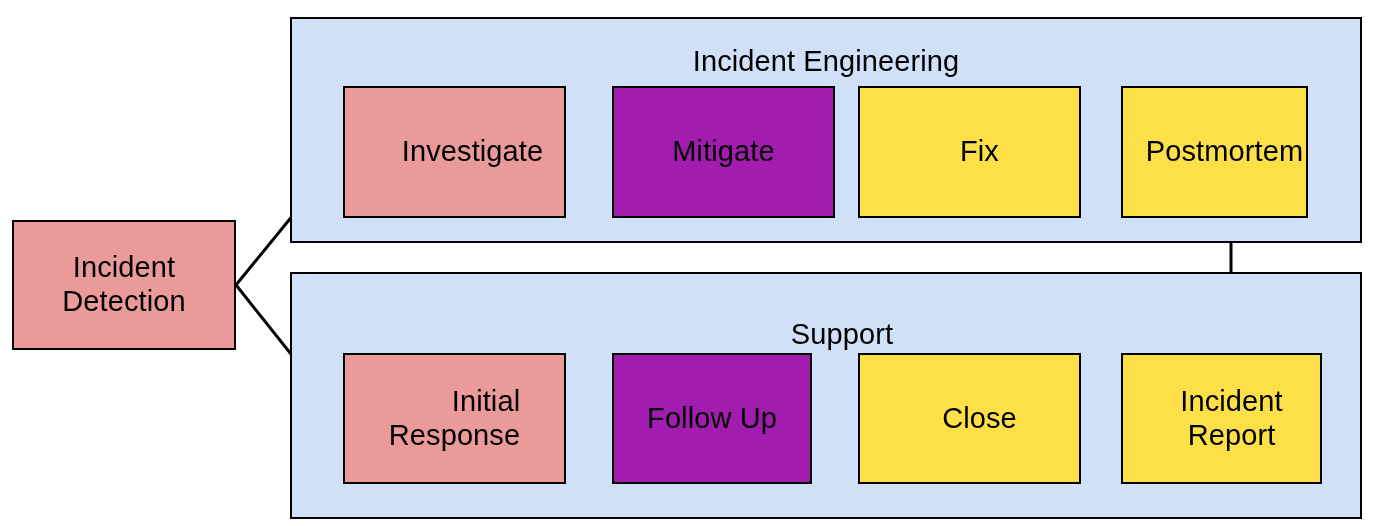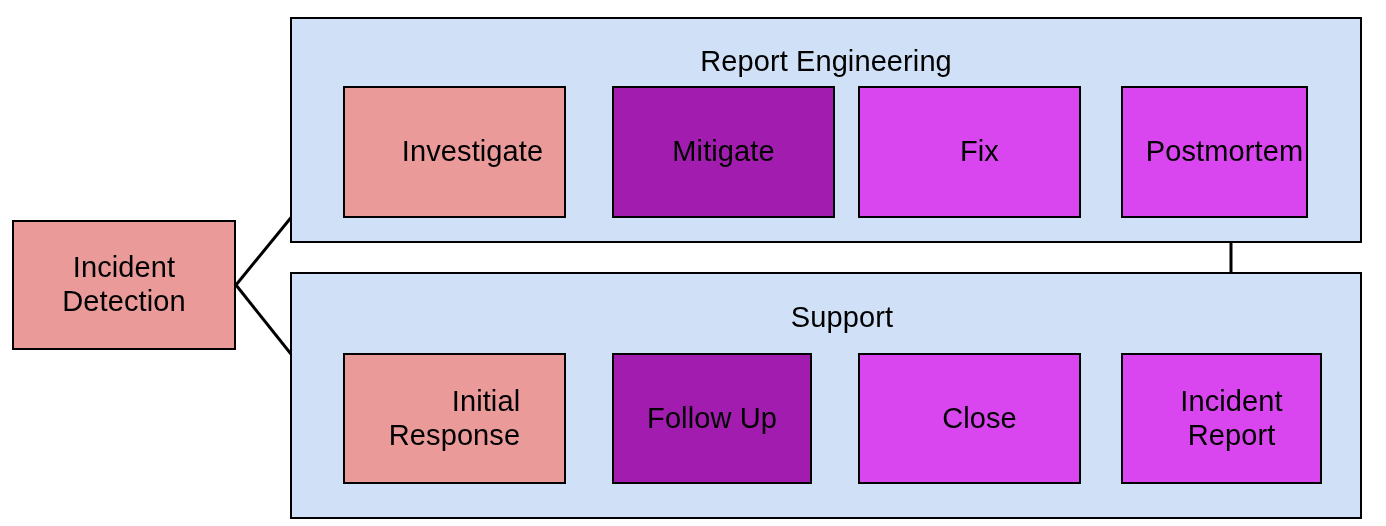--- a/index.html
+++ b/index.html
@@ -49,21 +49,21 @@
     position: absolute;
     left: 0;
     right: 0;
     text-align: center;
     font-size: 29px;
     color: #000000;
     letter-spacing: 0.1px;
   }
   .red    { background: #eb9a9a; }
   .yellow { background: #a21caf; margin-left: 12px; }
-  .green  { background: #d946ef; padding-left: 20px; }
+  .green  { background: #fde047; padding-left: 20px; }
 </style>
 </head>
 <body>
 
 <div id="canvas">
 
   <svg class="svg-layer" viewBox="0 0 1386 526" width="1386" height="526">
     <defs>
       <marker id="arrow" viewBox="0 0 10 10" refX="9" refY="5" markerWidth="6" markerHeight="6" orient="auto-start-reverse">
         <path d="M 0 0 L 10 5 L 0 10 z" fill="#000000"></path>
@@ -86,33 +86,33 @@
 
     <path d="M 1081 418 L 1116 418" stroke="#000000" stroke-width="3" fill="none" marker-end="url(#arrow)"></path>
 
     <path d="M 1231 219 L 1231 347" stroke="#000000" stroke-width="3" fill="none" marker-end="url(#arrow)"></path>
   </svg>
 
   <div class="node red" style="left:12px; top:220px; width:224px; height:130px;">Incident
 Detection</div>
 
   <div class="pool" style="left:290px; top:17px; width:1072px; height:226px;">
-    <div class="pool-title" style="top:26px;">Report Engineering</div>
+    <div class="pool-title" style="top:26px;">Incident Engineering</div>
   </div>
 
   <div class="node red" style="left:343px; top:86px; width:223px; height:132px;padding-left:36px;">Investigate</div>
 
   <div class="node yellow" style="left:600px; top:86px; width:223px; height:132px;">Mitigate</div>
 
   <div class="node green" style="left:858px; top:86px; width:223px; height:132px;">Fix</div>
 
   <div class="node green" style="left:1121px; top:86px; width:187px; height:132px;">Postmortem</div>
 
   <div class="pool" style="left:290px; top:272px; width:1072px; height:247px;">
-    <div class="pool-title" style="top:27px;padding-left:32px;">Support</div>
+    <div class="pool-title" style="top:44px;padding-left:32px;">Support</div>
   </div>
 
   <div class="node red" style="left:343px; top:353px; width:223px; height:131px;text-align:right;">Initial
 Response</div>
 
   <div class="node yellow" style="left:600px; top:353px; width:200px; height:131px;">Follow Up</div>
 
   <div class="node green" style="left:858px; top:353px; width:223px; height:131px;">Close</div>
 
   <div class="node green" style="left:1121px; top:353px; width:201px; height:131px;">Incident

